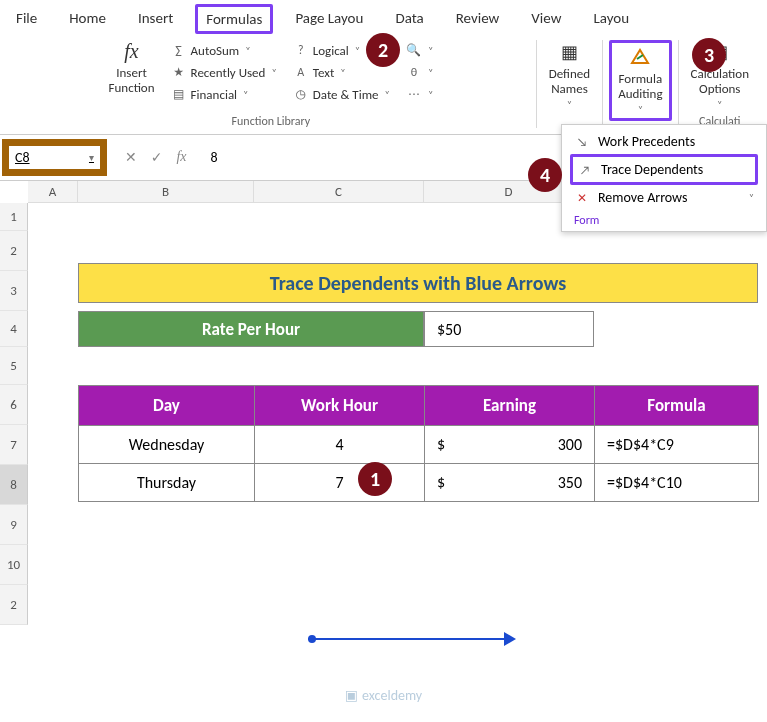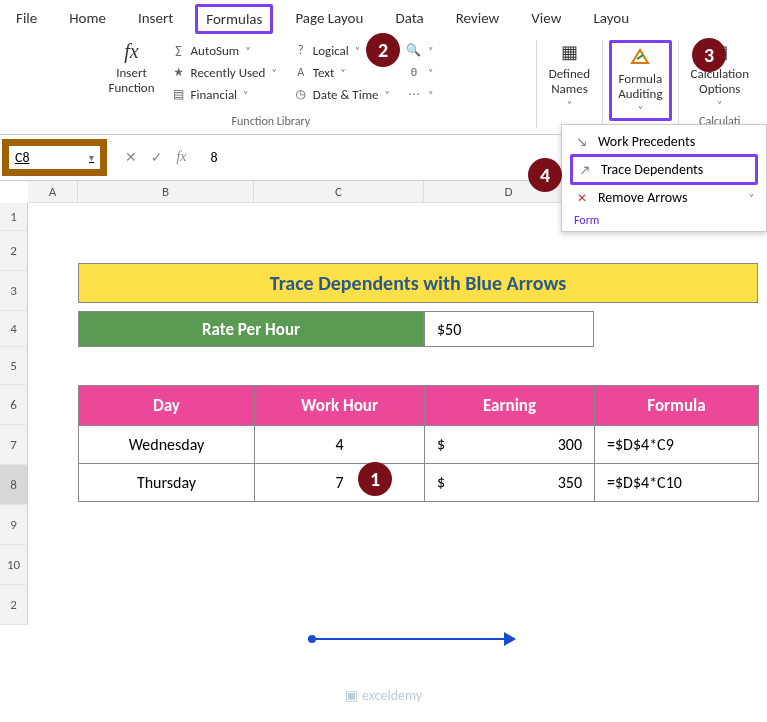--- a/index.html
+++ b/index.html
@@ -56,21 +56,21 @@
 .sheet { position: relative; margin-left: 28px; }
 
 .title-bar { position: absolute; left: 50px; top: 24px; width: 680px; height: 40px; background: #fde047; border: 1px solid #888; display: flex; align-items: center; justify-content: center; font-size: 20px; font-weight: 600; color: #2a5a8a; margin-top: 36px; }
 
 .rate-label { position: absolute; left: 50px; top: 108px; width: 346px; height: 36px; background: #5a9a52; color: #fff; display: flex; align-items: center; justify-content: center; font-size: 17px; font-weight: 600; border: 1px solid #888; }
 .rate-val { position: absolute; left: 396px; top: 108px; width: 170px; height: 36px; border: 1px solid #888; display: flex; align-items: center; padding: 0 12px; font-size: 16px; }
 .rate-val .cur { flex: 0; }
 .rate-val .num { flex: 1; text-align: left; }
 
 .tbl { position: absolute; left: 50px; top: 182px; border-collapse: collapse; }
-.tbl th { background: #ec4899; color: #fff; font-size: 17px; font-weight: 600; padding: 9px 0; border: 1px solid #888; text-align: center; }
+.tbl th { background: #a21caf; color: #fff; font-size: 17px; font-weight: 600; padding: 9px 0; border: 1px solid #888; text-align: center; }
 .tbl td { border: 1px solid #888; font-size: 16px; padding: 9px 12px; text-align: center; background: #fff; }
 .tbl .earn { display: flex; justify-content: space-between; }
 .tbl .formcell { text-align: left; }
 
 
 .selcell { border: 3px solid #7e3ff2 !important; }
 
 
 .arrow { position: absolute; left: 308px; top: 435px; width: 200px; height: 2px; background: #1a4ad0; z-index: 5; }
 .arrow::before { content: ""; position: absolute; left: 0; top: -3px; width: 8px; height: 8px; background: #1a4ad0; border-radius: 50%; }

